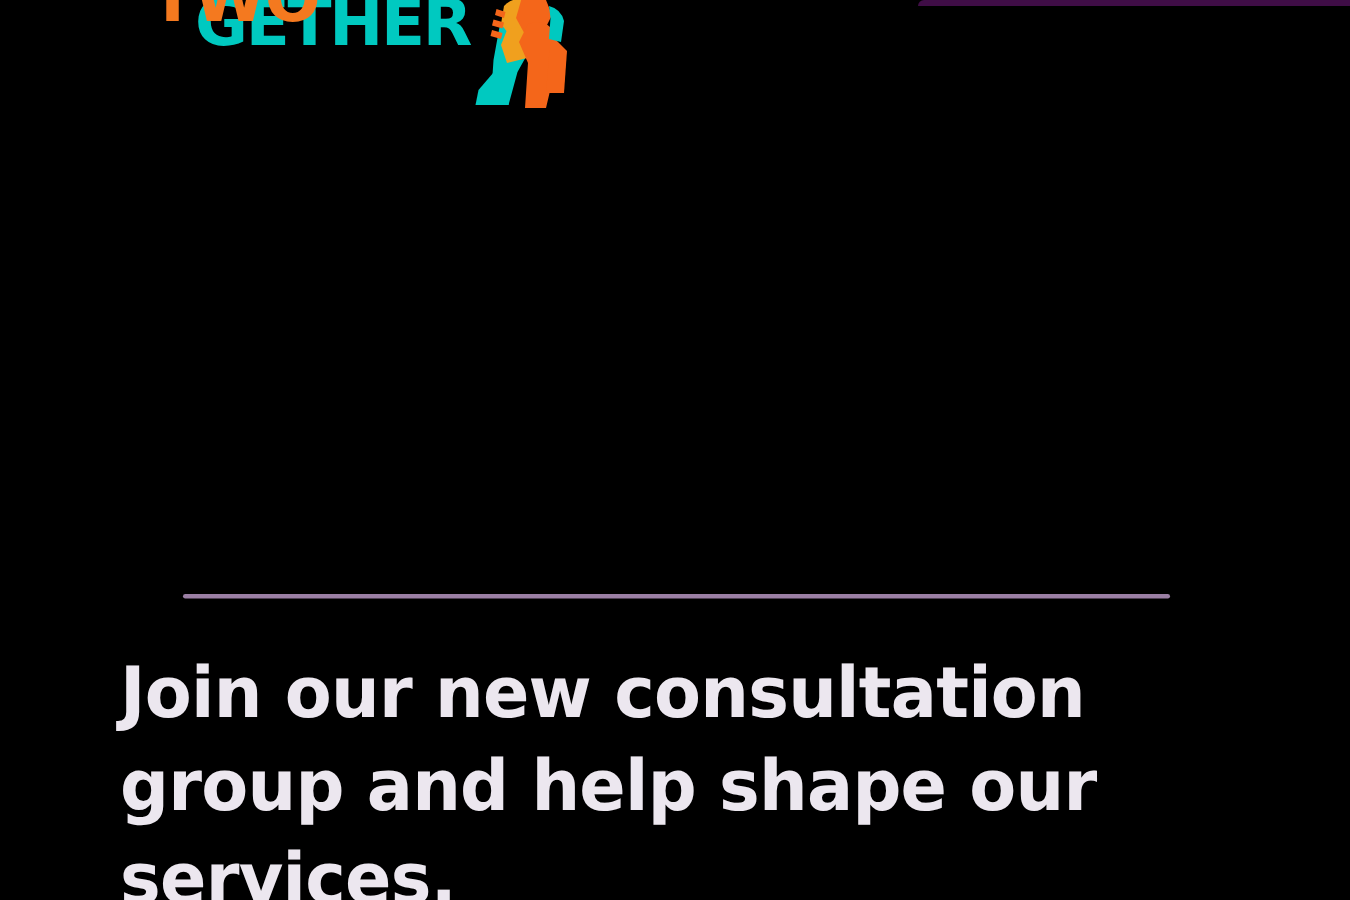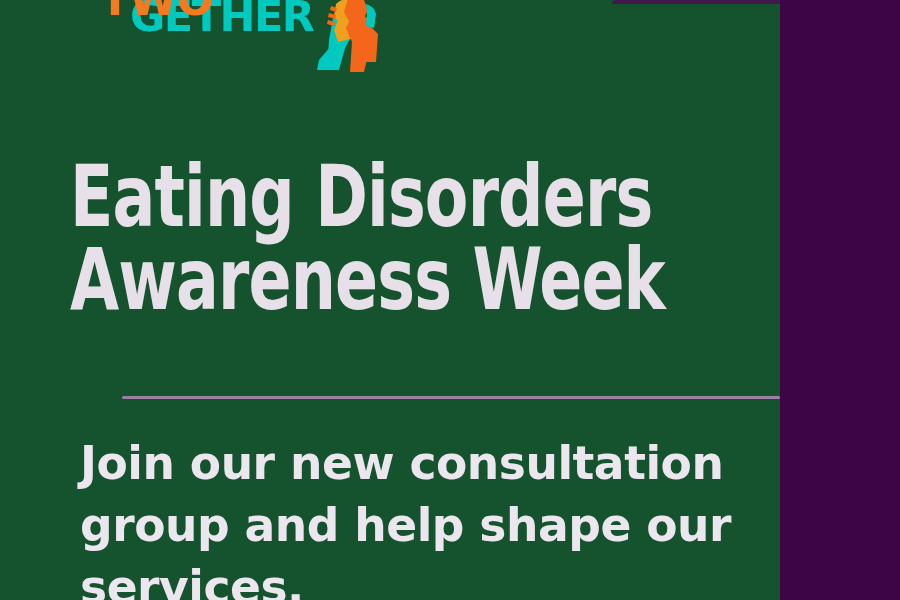--- a/index.html
+++ b/index.html
@@ -10,23 +10,23 @@
     width: 900px;
     height: 600px;
     overflow: hidden;
     background: #3d0545;
     font-family: "Liberation Sans", sans-serif;
     -webkit-font-smoothing: antialiased;
   }
 
   .poster {
     position: relative;
-    width: 780px;
+    width: 900px;
     height: 600px;
-    background: #14532d;
+    background: #000000;
     overflow: hidden;
   }
 
   
   .top-edge-artifact {
     position: absolute;
     top: 0;
     left: 612px;
     width: 288px;
     height: 4px;
@@ -170,24 +170,20 @@
 
         <path d="M36 4 q9 -5 16 2 l4 10 -6 12 -12 1 -6 -11 z" fill="#F4661A"></path>
         <path d="M40 22 q12 -4 18 6 l2 16 -8 34 -14 0 2 -30 -6 -14 z" fill="#F4661A"></path>
         <path d="M56 30 l10 10 -2 28 -12 0 2 -24 z" fill="#F4661A"></path>
 
         <path d="M54 10 q8 2 10 10 l-2 14 -8 -2 1 -14 z" fill="#00C9C0"></path>
       </svg>
     </span>
   </div>
 
-  <div class="headline">
-    <span class="headline-line">Eating Disorders</span>
-    <span class="headline-line">Awareness Week</span>
-  </div>
 
   <div class="divider"></div>
 
   <div class="body-copy">
     <span class="body-line">Join our new consultation</span>
     <span class="body-line">group and help shape our</span>
     <span class="body-line">services.</span>
   </div>
 
 </div>

